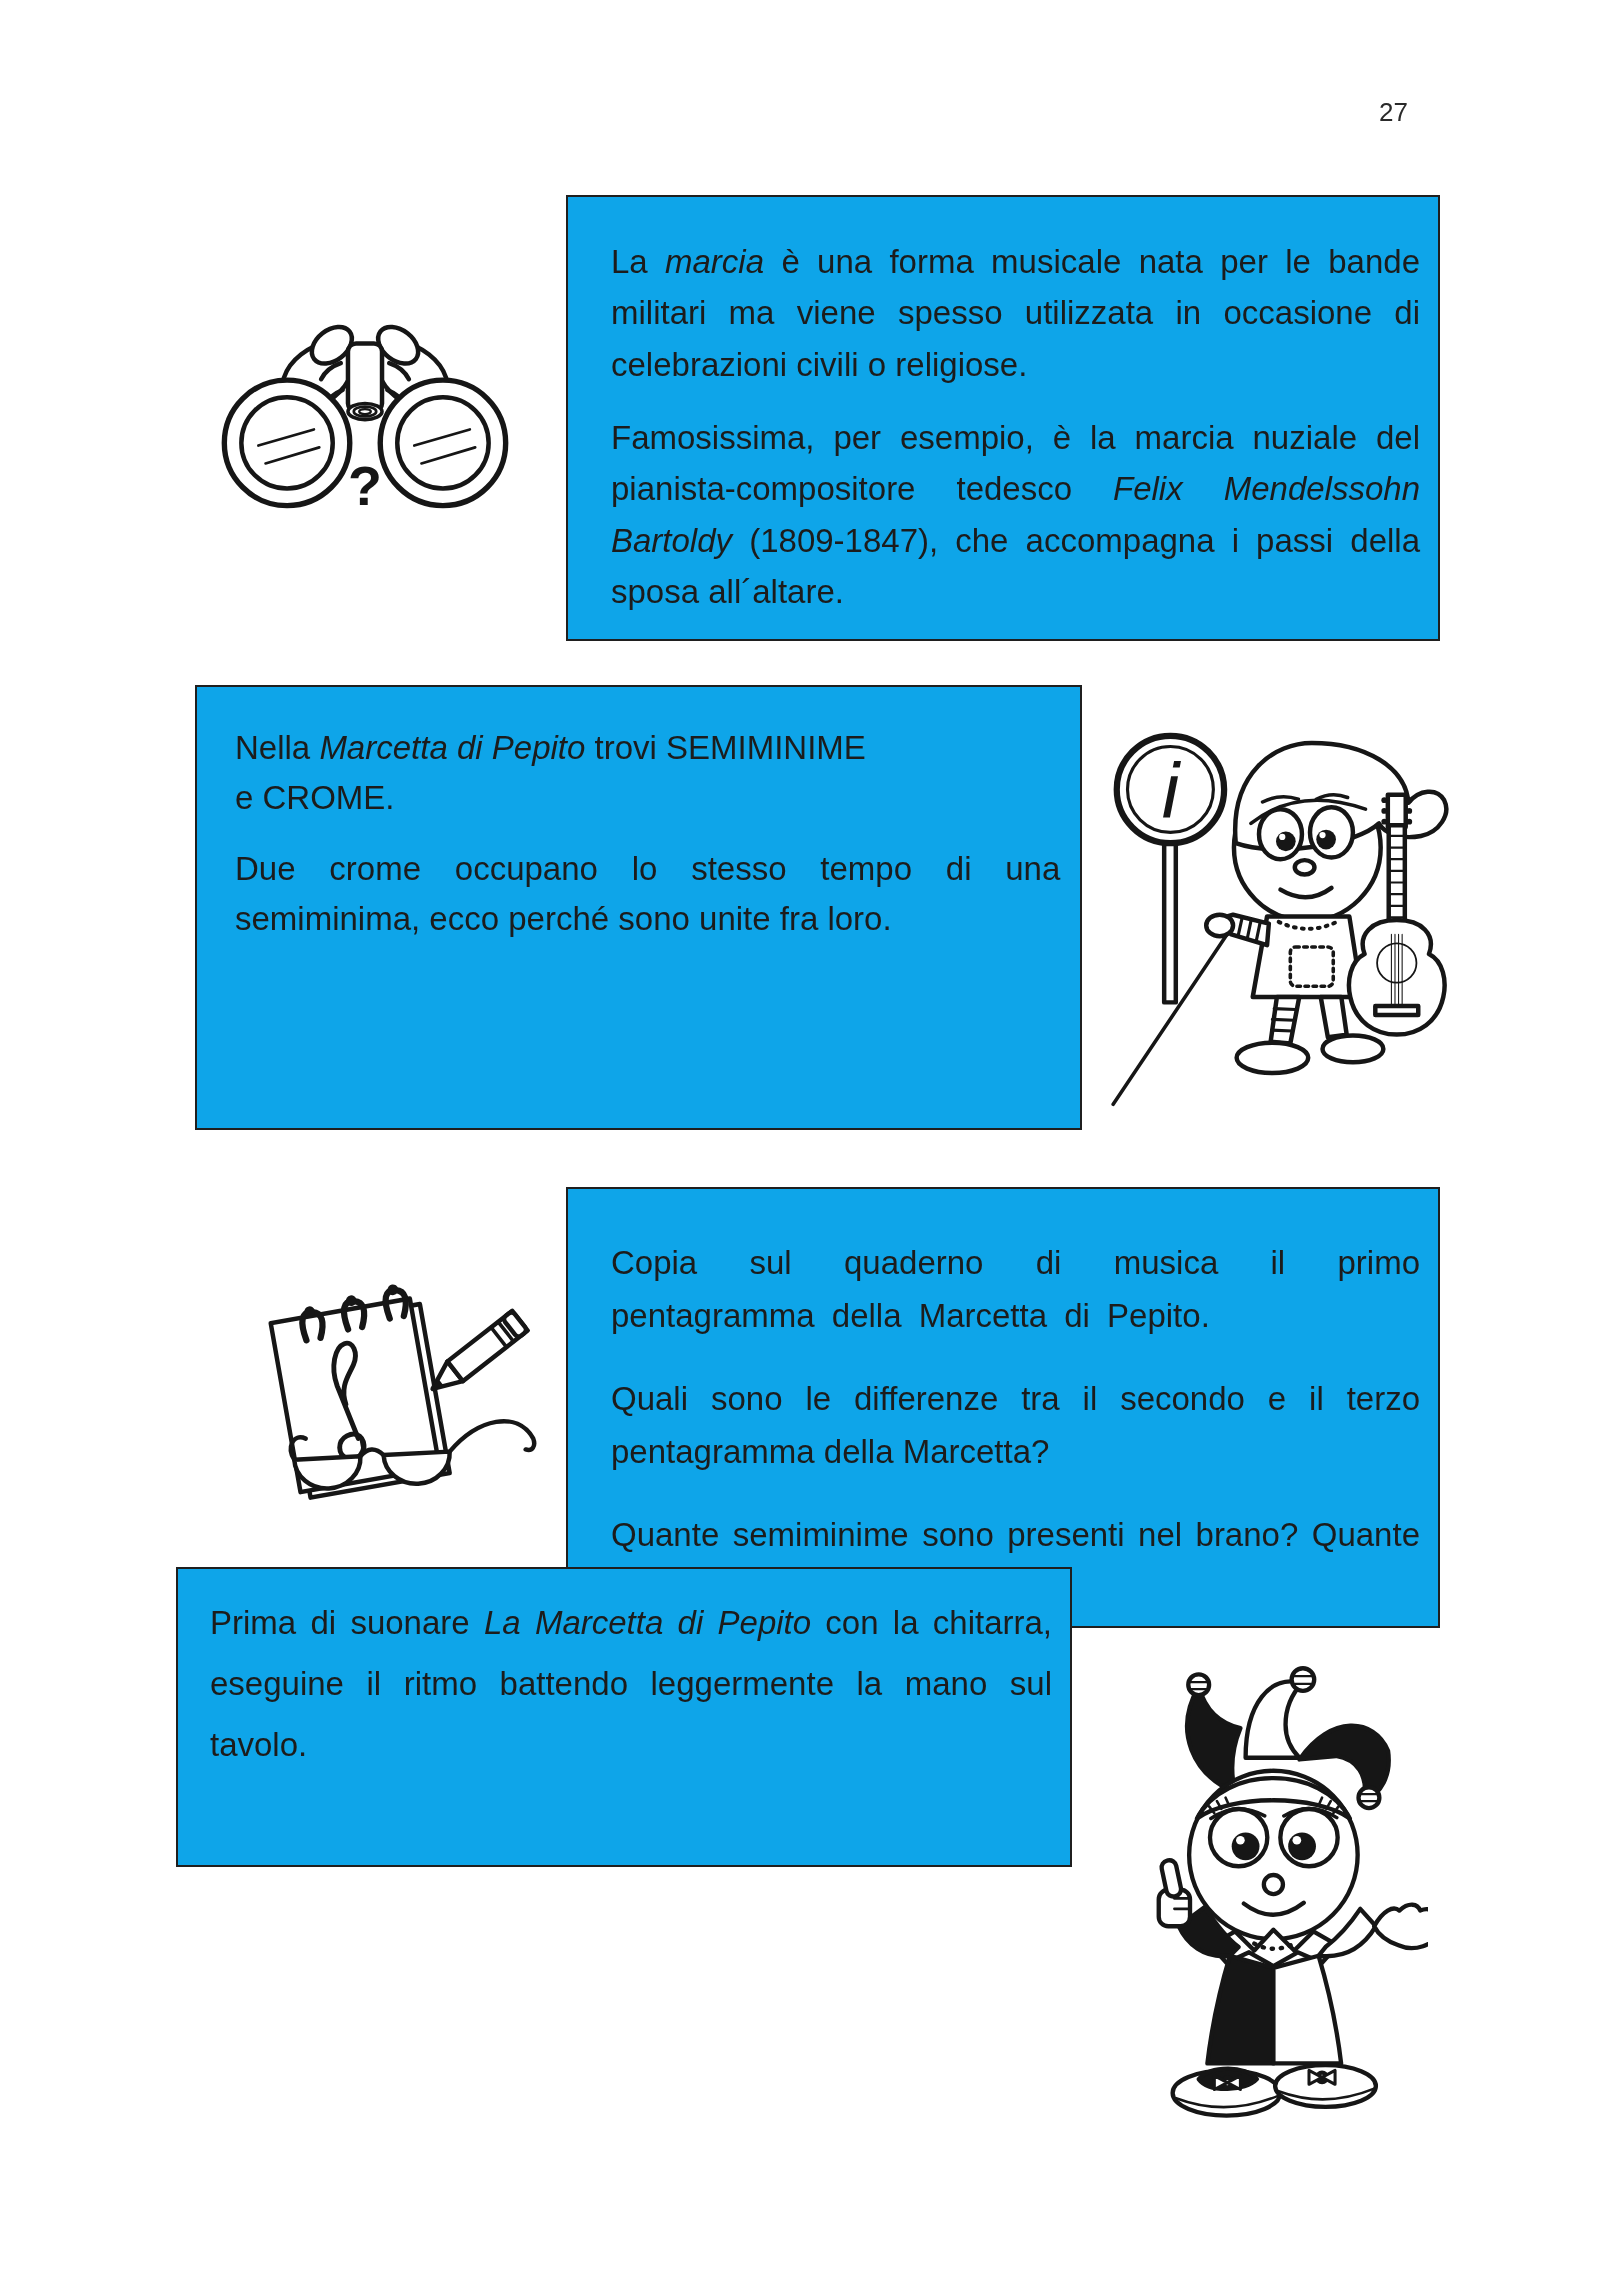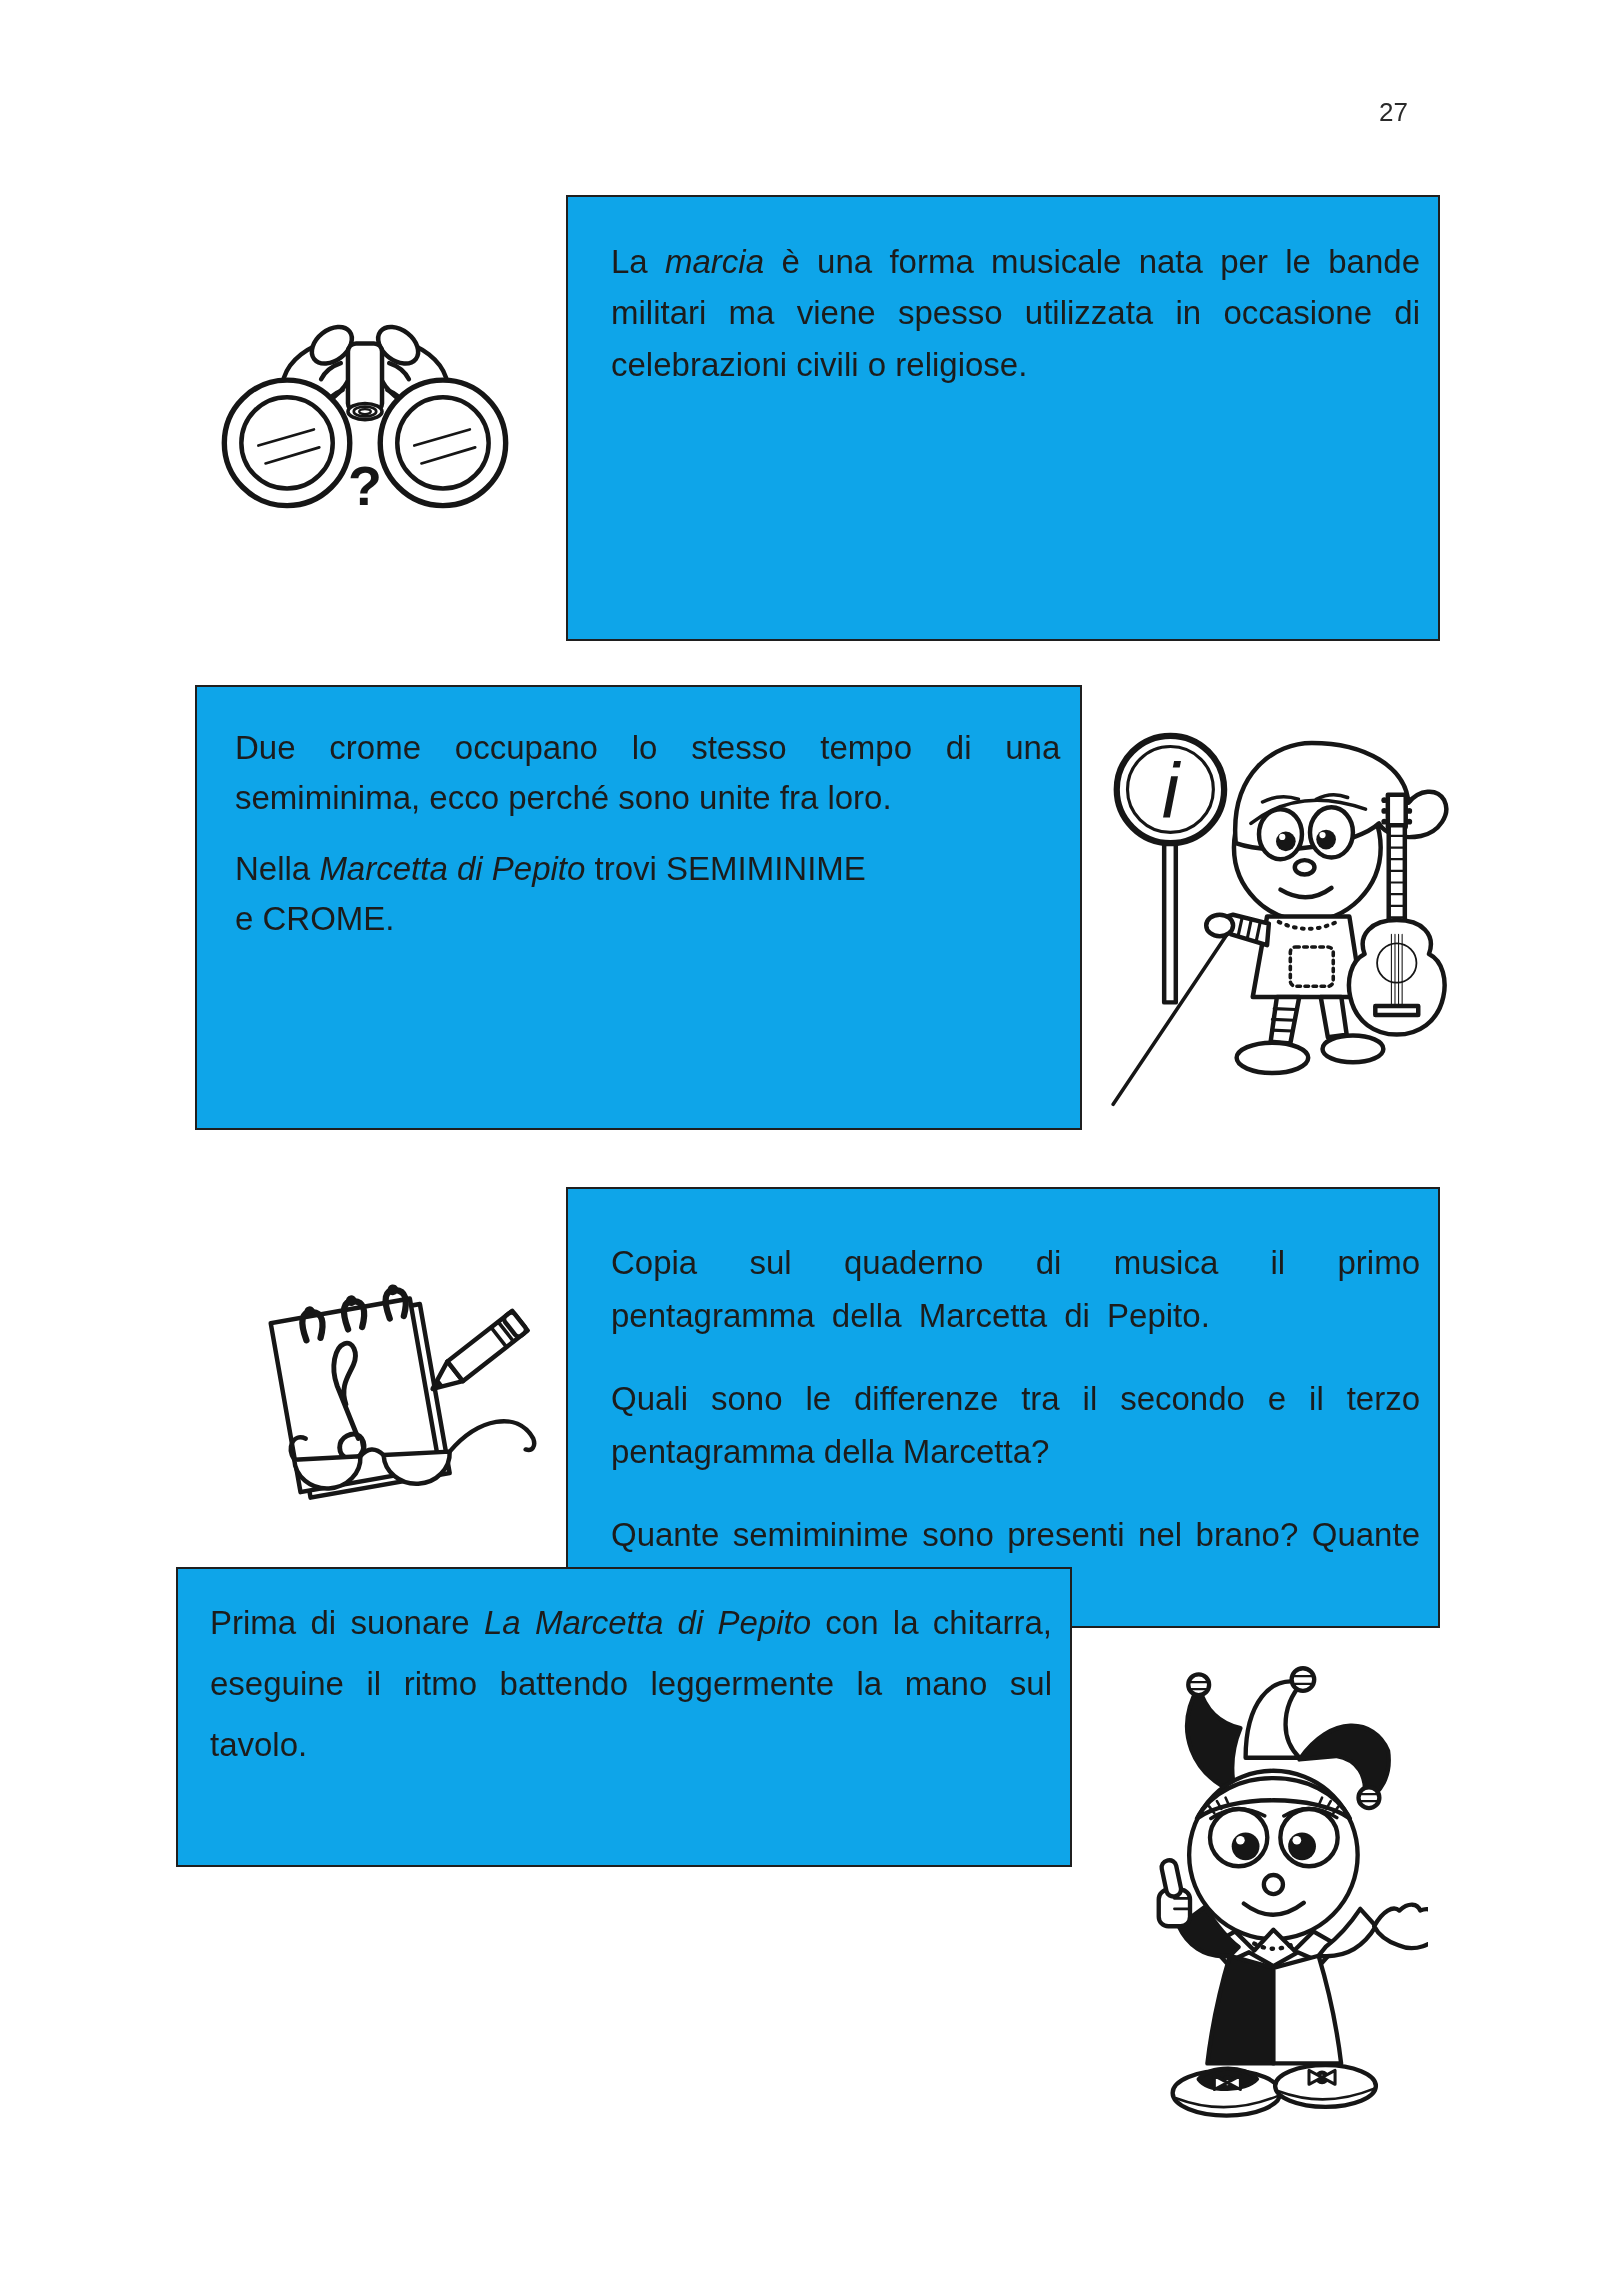--- a/index.html
+++ b/index.html
@@ -30,20 +30,21 @@
   svg .ink{stroke:#161616;}
   svg text{font-family:"Liberation Sans", sans-serif;}
 </style>
 </head>
 <body>
 
 <div class="page-number">27</div>
 
 <section class="box box1">
   <p><span>La </span><i>marcia</i><span> è una forma musicale nata per le bande militari ma viene spesso utilizzata in occasione di celebrazioni civili o religiose.</span></p>
+  <p><span>Famosissima, per esempio, è la marcia nuziale del pianista-compositore tedesco </span><i>Felix Mendelssohn Bartoldy</i><span> (1809-1847), che accompagna i passi della sposa all´altare.</span></p>
 </section>
 
 <svg class="illus" style="left:217px;top:304px" width="296" height="224" viewBox="0 0 330 250">
   <g class="ink" fill="#ffffff" stroke-linecap="round" stroke-linejoin="round">
     <ellipse cx="112" cy="80" rx="44" ry="30" transform="rotate(-38 112 80)" stroke-width="5"></ellipse>
     <ellipse cx="128" cy="46" rx="25" ry="17" transform="rotate(-38 128 46)" stroke-width="5"></ellipse>
     <ellipse cx="218" cy="80" rx="44" ry="30" transform="rotate(38 218 80)" stroke-width="5"></ellipse>
     <ellipse cx="202" cy="46" rx="25" ry="17" transform="rotate(38 202 46)" stroke-width="5"></ellipse>
     <path d="M138,66 C126,70 120,76 116,84 M192,66 C204,70 210,76 214,84 M140,96 C130,100 124,106 120,112 M190,96 C200,100 206,106 210,112" fill="none" stroke-width="5"></path>
     <rect x="146" y="44" width="38" height="76" rx="9" stroke-width="5"></rect>
@@ -54,22 +55,22 @@
     <circle cx="78" cy="155" r="51" stroke-width="5"></circle>
     <path d="M46,158 L108,140 M54,178 L114,160" stroke-width="3" fill="none"></path>
     <circle cx="252" cy="155" r="70" stroke-width="6"></circle>
     <circle cx="252" cy="155" r="51" stroke-width="5"></circle>
     <path d="M220,158 L282,140 M228,178 L288,160" stroke-width="3" fill="none"></path>
   </g>
   <text x="165" y="224" text-anchor="middle" font-size="62" font-weight="700" fill="#161616">?</text>
 </svg>
 
 <section class="box box2">
+  <p><span>Nella </span><i>Marcetta di Pepito</i><span> trovi SEMIMINIME</span><br><span>e CROME.</span></p>
   <p>Due crome occupano lo stesso tempo di una semiminima, ecco perché sono unite fra loro.</p>
-  <p><span>Nella </span><i>Marcetta di Pepito</i><span> trovi SEMIMINIME</span><br><span>e CROME.</span></p>
 </section>
 
 <svg class="illus" style="left:1097px;top:700px" width="358" height="416" viewBox="0 0 400 465">
   <g class="ink" fill="#ffffff" stroke-linecap="round" stroke-linejoin="round" stroke-width="5">
     <line x1="148" y1="258" x2="18" y2="452" stroke-width="4"></line>
     <rect x="75" y="158" width="13" height="180"></rect>
     <circle cx="82" cy="100" r="60" stroke-width="7"></circle>
     <circle cx="82" cy="100" r="48" stroke-width="3.5"></circle>
 
     <circle cx="235" cy="165" r="82"></circle>

